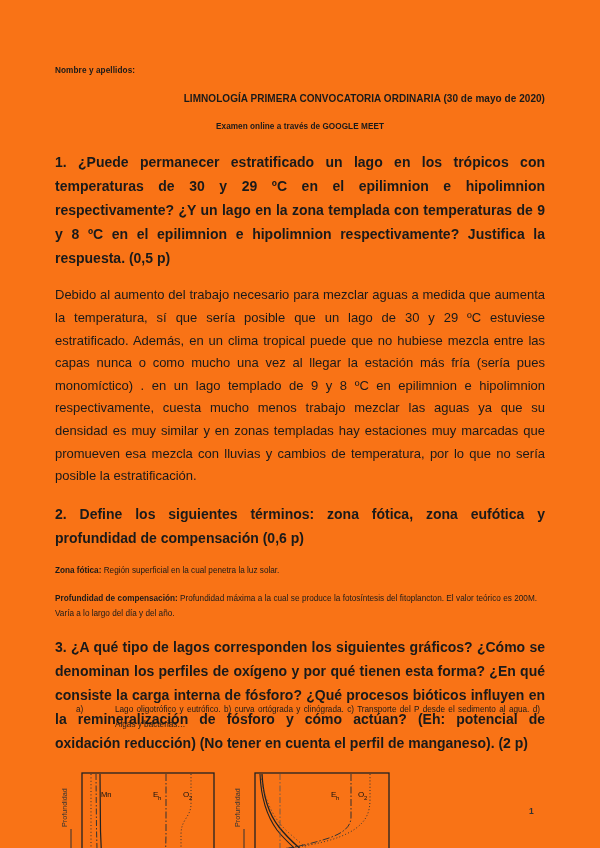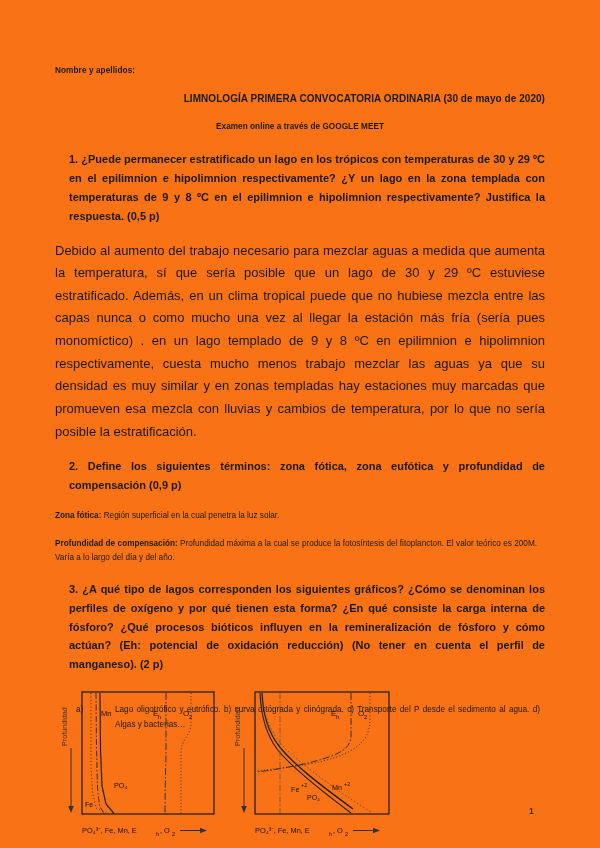--- a/index.html
+++ b/index.html
@@ -43,25 +43,25 @@
     letter-spacing: 0.05px;
   }
   .title-sub {
     font-size: 8.2px;
     font-weight: bold;
     text-align: center;
     margin: 8px 0 19px 0;
     letter-spacing: 0.05px;
   }
   .q {
-    font-size: 11px;
+    font-size: 14px;
     font-weight: bold;
     text-align: justify;
     line-height: 1.72;
-    margin: 0 0 14px 14px;
+    margin: 0 0 14px 0;
   }
   .ans {
     font-size: 13px;
     font-weight: normal;
     text-align: justify;
     line-height: 1.74;
     margin: 0 0 14px 0;
   }
   .term {
     font-size: 8.2px;
@@ -121,21 +121,21 @@
     <div class="name-line">Nombre y apellidos:</div>
 
     <div class="title-main">LIMNOLOGÍA PRIMERA CONVOCATORIA ORDINARIA (30 de mayo de 2020)</div>
 
     <div class="title-sub">Examen online a través de GOOGLE MEET</div>
 
     <div class="q">1. ¿Puede permanecer estratificado un lago en los trópicos con temperaturas de 30 y 29 ºC en el epilimnion e hipolimnion respectivamente? ¿Y un lago en la zona templada con temperaturas de 9 y 8 ºC en el epilimnion e hipolimnion respectivamente? Justifica la respuesta. (0,5 p)</div>
 
     <div class="ans">Debido al aumento del trabajo necesario para mezclar aguas a medida que aumenta la temperatura, sí que sería posible que un lago de 30 y 29 ºC estuviese estratificado. Además, en un clima tropical puede que no hubiese mezcla entre las capas nunca o como mucho una vez al llegar la estación más fría (sería pues monomíctico) . en un lago templado de 9 y 8 ºC en epilimnion e hipolimnion respectivamente, cuesta mucho menos trabajo mezclar las aguas ya que su densidad es muy similar y en zonas templadas hay estaciones muy marcadas que promueven esa mezcla con lluvias y cambios de temperatura, por lo que no sería posible la estratificación.</div>
 
-    <div class="q">2. Define los siguientes términos: zona fótica, zona eufótica y profundidad de compensación (0,9 p)</div>
+    <div class="q">2. Define los siguientes términos: zona fótica, zona eufótica y profundidad de compensación (0,6 p)</div>
 
     <div class="term">
       <span class="lbl">Zona fótica:</span><span> Región superficial en la cual penetra la luz solar.</span>
     </div>
 
 
     <div class="term">
       <span class="lbl">Profundidad de compensación:</span><span> Profundidad máxima a la cual se produce la fotosíntesis del fitoplancton. El valor teórico es 200M. Varía a lo largo del día y del año.</span>
     </div>
 

